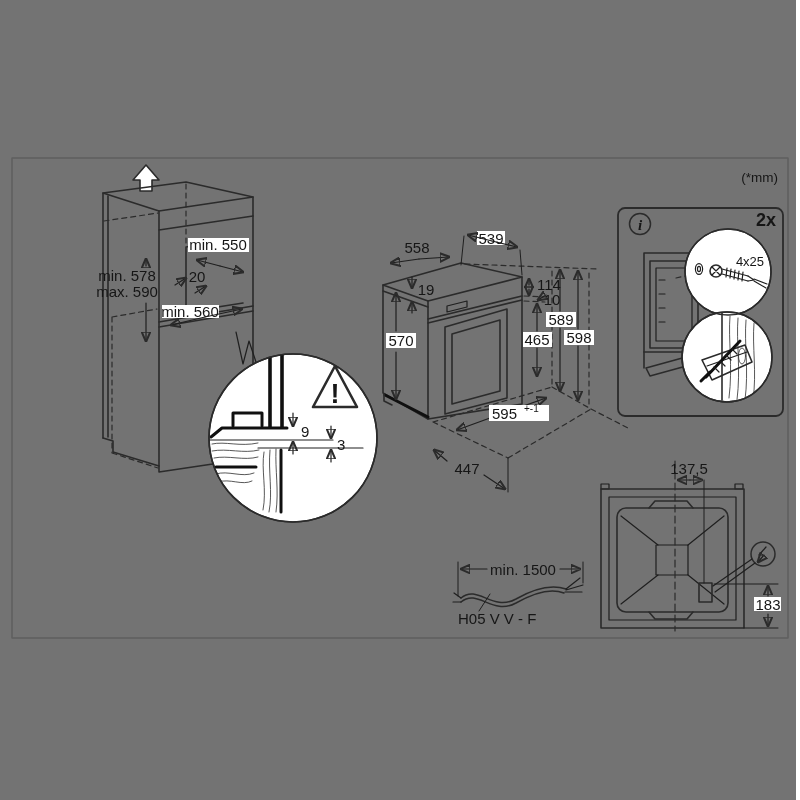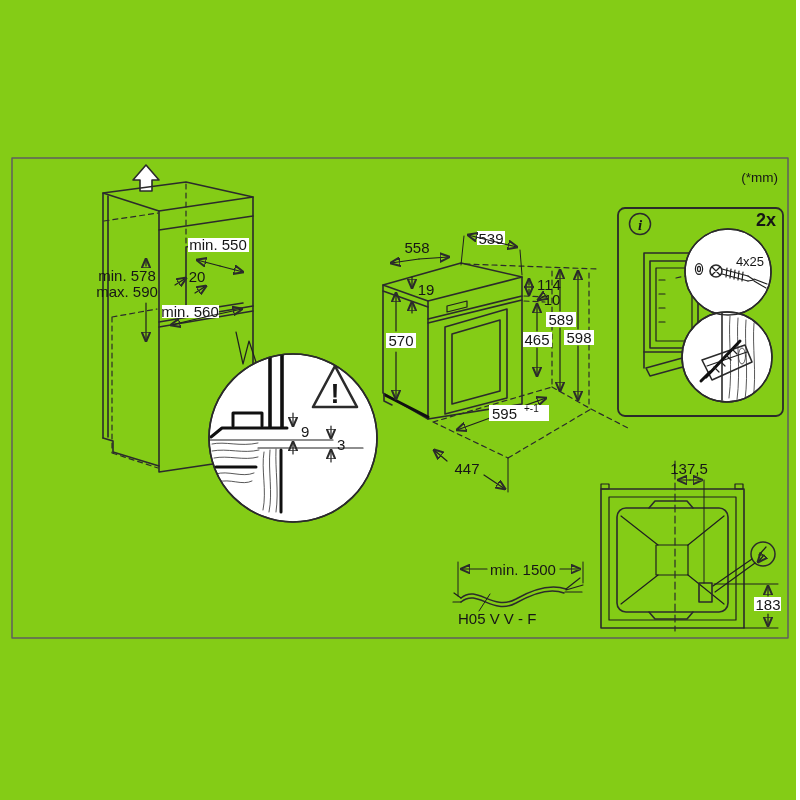--- a/index.html
+++ b/index.html
@@ -1,16 +1,16 @@
 <!DOCTYPE html>
 <html><head>
 <meta charset="utf-8">
 <style>
   html,body{margin:0;padding:0;background:#fff;}
-  #stage{position:relative;width:796px;height:800px;background:#84cc16;overflow:hidden;}
+  #stage{position:relative;width:796px;height:800px;background:#737373;overflow:hidden;}
   svg{display:block;}
   svg path,svg polyline,svg polygon,svg rect,svg circle,svg ellipse,svg line{fill:none;stroke:#2b2b2b;stroke-width:1.6;stroke-linejoin:round;stroke-linecap:round;}
   .dim{stroke:#1f1f1f;stroke-width:1.2;}
   .ext{stroke:#1f1f1f;stroke-width:1;}
   .dsh{stroke:#2b2b2b;stroke-width:1.2;stroke-dasharray:5 4;}
   .thk{stroke:#101010;stroke-width:3.6;}
   .thk2{stroke:#101010;stroke-width:3;}
   .grain{stroke:#3a3a3a;stroke-width:.85;}
   .wbg{fill:#ffffff;stroke:none;}
   .wfill{fill:#ffffff;}

